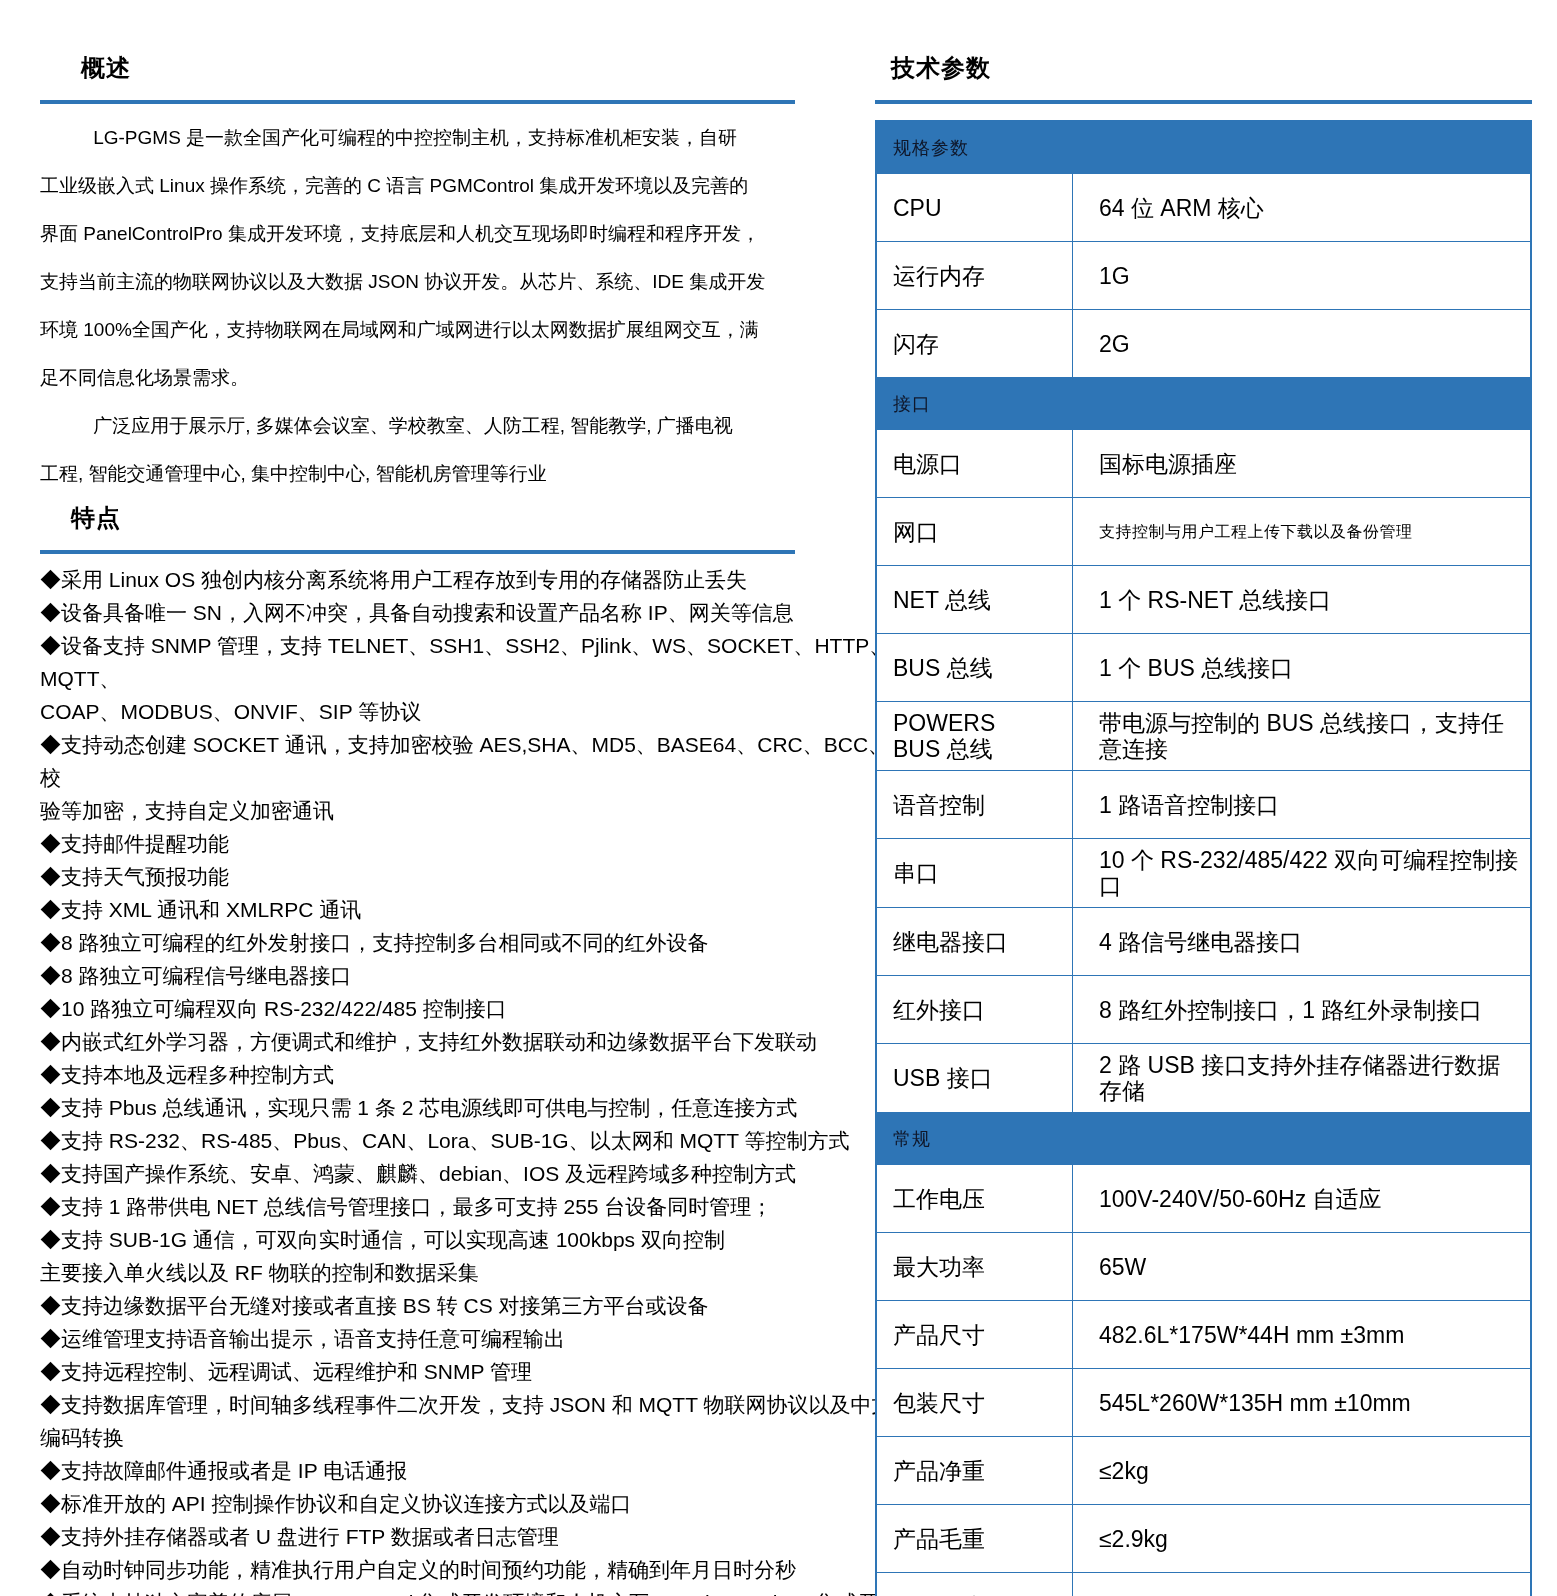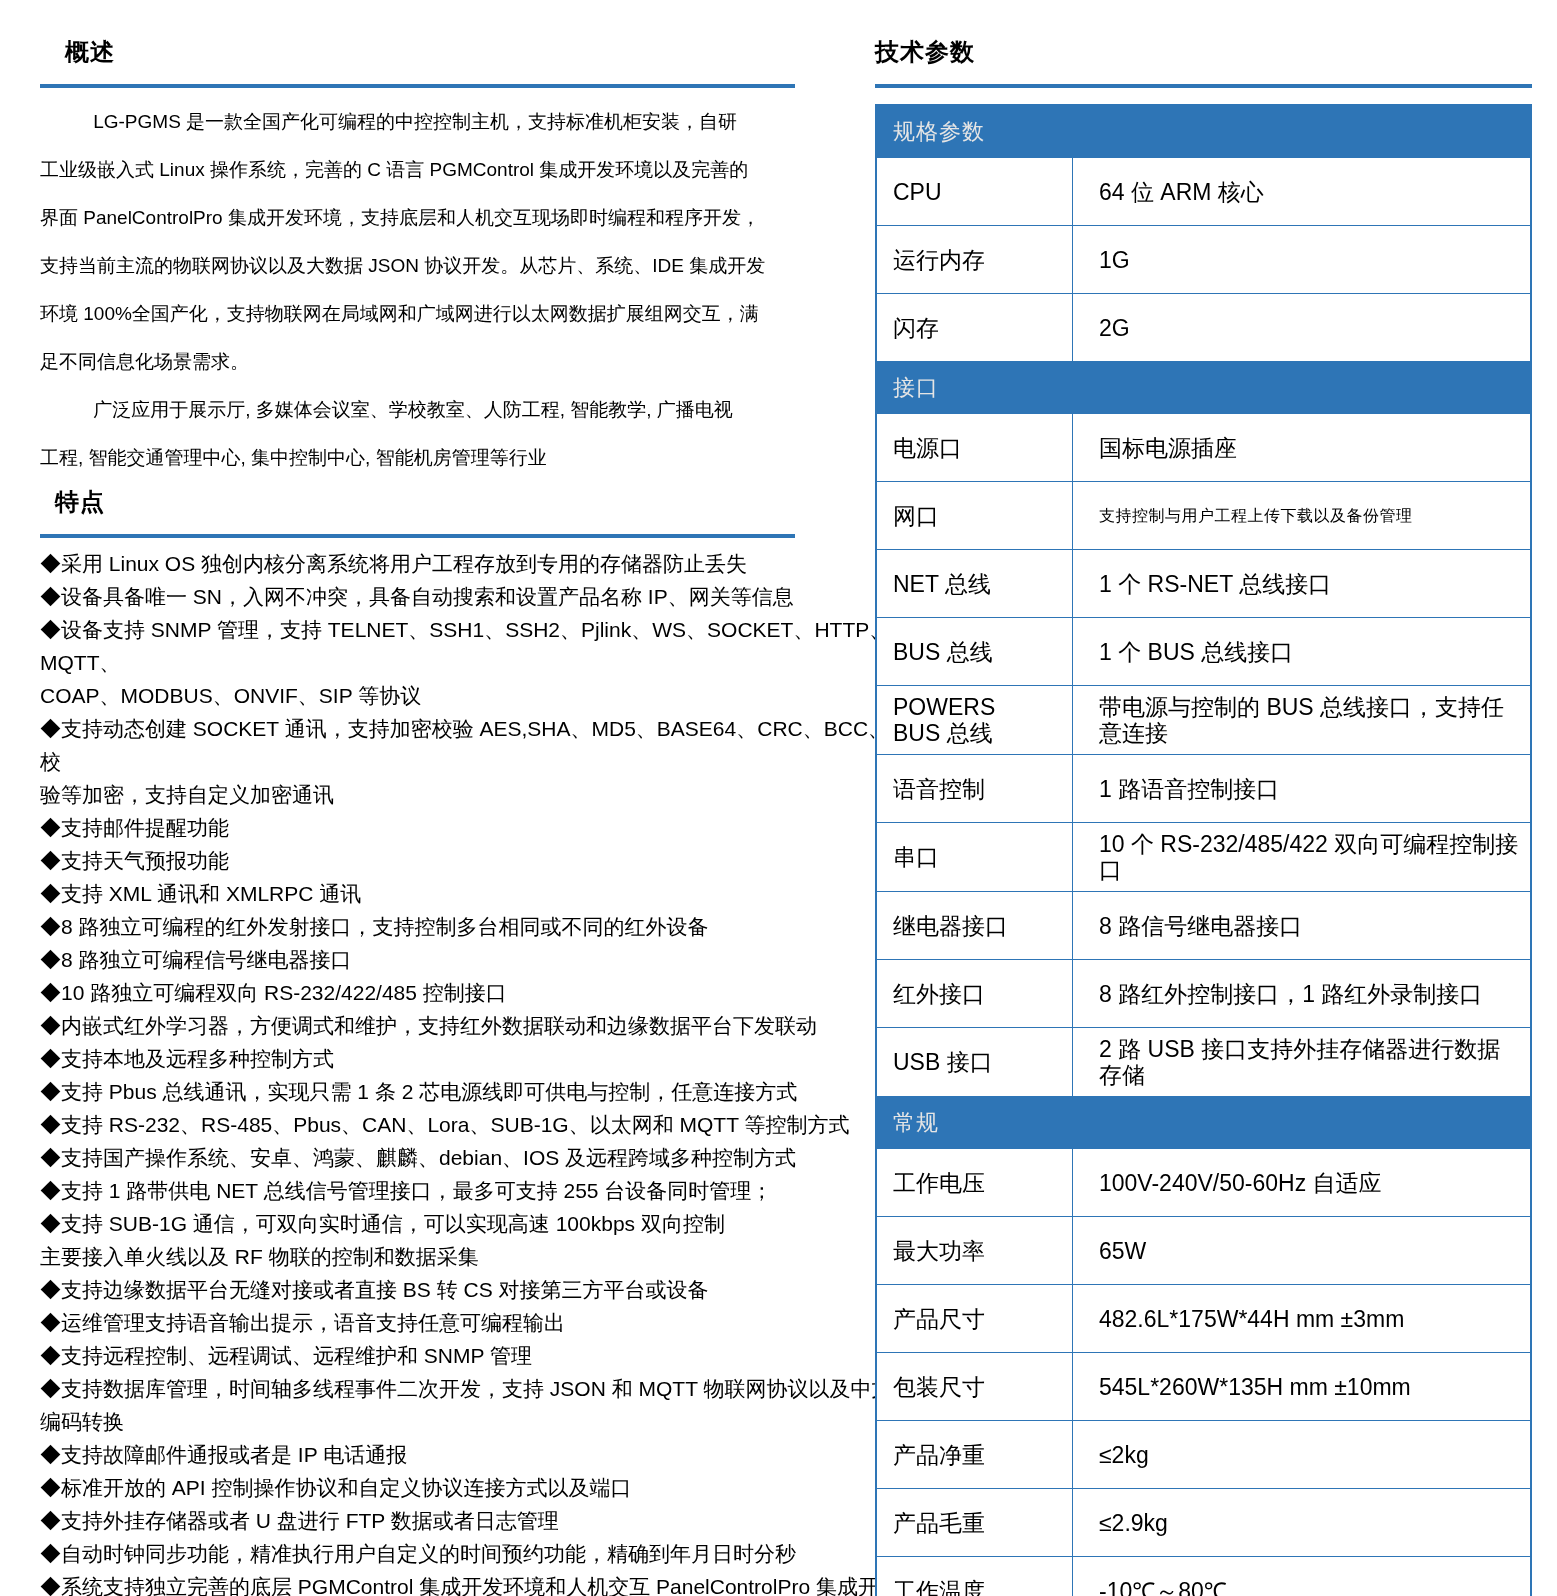--- a/index.html
+++ b/index.html
@@ -2,35 +2,35 @@
 <html><head>
 <meta charset="utf-8">
 <style>
   html,body{margin:0;padding:0;background:#fff;}
   .page{
     position:relative;width:1557px;height:1596px;background:#ffffff;
     font-family:"Liberation Sans",sans-serif;color:#000;overflow:hidden;
   }
   
   .col-left{position:absolute;left:40px;top:36px;width:905px;}
-  .sec-title{font-size:24px;font-weight:600;margin:0;letter-spacing:1px;}
+  .sec-title{font-size:24px;font-weight:600;margin:16px;letter-spacing:1px;}
   .t-overview{padding-left:25px;}
   .t-features{padding-left:15px;margin-top:4px;}
   .rule{height:4px;background:#2E75B6;margin-top:16px;}
   .rule-left{width:755px;}
   #overview-paras{margin-top:10px;font-size:19px;line-height:48px;}
   .para{white-space:pre-line;text-indent:2.8em;margin:0;}
   #features-list{margin-top:9px;font-size:21px;line-height:33px;}
   .feat{white-space:pre-line;}
   
   .col-right{position:absolute;left:875px;top:36px;width:657px;}
   .rule-right{width:657px;}
   .spec-table{margin-top:16px;border:2px solid #2E75B6;}
   .sec-bar{
-    background:#2E75B6;color:#e5e5e5;font-size:22px;min-height:51px;
+    background:#2E75B6;color:#0f172a;font-size:18px;min-height:51px;
     display:flex;align-items:center;padding-left:16px;letter-spacing:1px;
     border-bottom:1px solid #2E75B6;
   }
   .spec-row{display:grid;grid-template-columns:196px 1fr;border-bottom:1.5px solid #2E75B6;background:#fff;}
   .spec-table > :last-child{border-bottom:none;}
   .cell{display:flex;align-items:center;min-height:51px;font-size:23px;line-height:26px;}
   .cell.label{padding:8px 6px 8px 16px;border-right:1.5px solid #2E75B6;white-space:pre-line;}
   .cell.value{padding:8px 10px 8px 26px;}
   .spec-row.lg .cell.value{font-size:16px;letter-spacing:.5px;}
 </style>
@@ -131,21 +131,21 @@
         <div class="spec-row">
           <div class="cell label">语音控制</div>
           <div class="cell value">1 路语音控制接口</div>
         </div>
         <div class="spec-row">
           <div class="cell label">串口</div>
           <div class="cell value">10 个 RS-232/485/422 双向可编程控制接口</div>
         </div>
         <div class="spec-row">
           <div class="cell label">继电器接口</div>
-          <div class="cell value">8 路信号继电器接口</div>
+          <div class="cell value">4 路信号继电器接口</div>
         </div>
         <div class="spec-row">
           <div class="cell label">红外接口</div>
           <div class="cell value">8 路红外控制接口，1 路红外录制接口</div>
         </div>
         <div class="spec-row">
           <div class="cell label">USB 接口</div>
           <div class="cell value">2 路 USB 接口支持外挂存储器进行数据存储</div>
         </div>
         <div class="sec-bar">常规</div>

